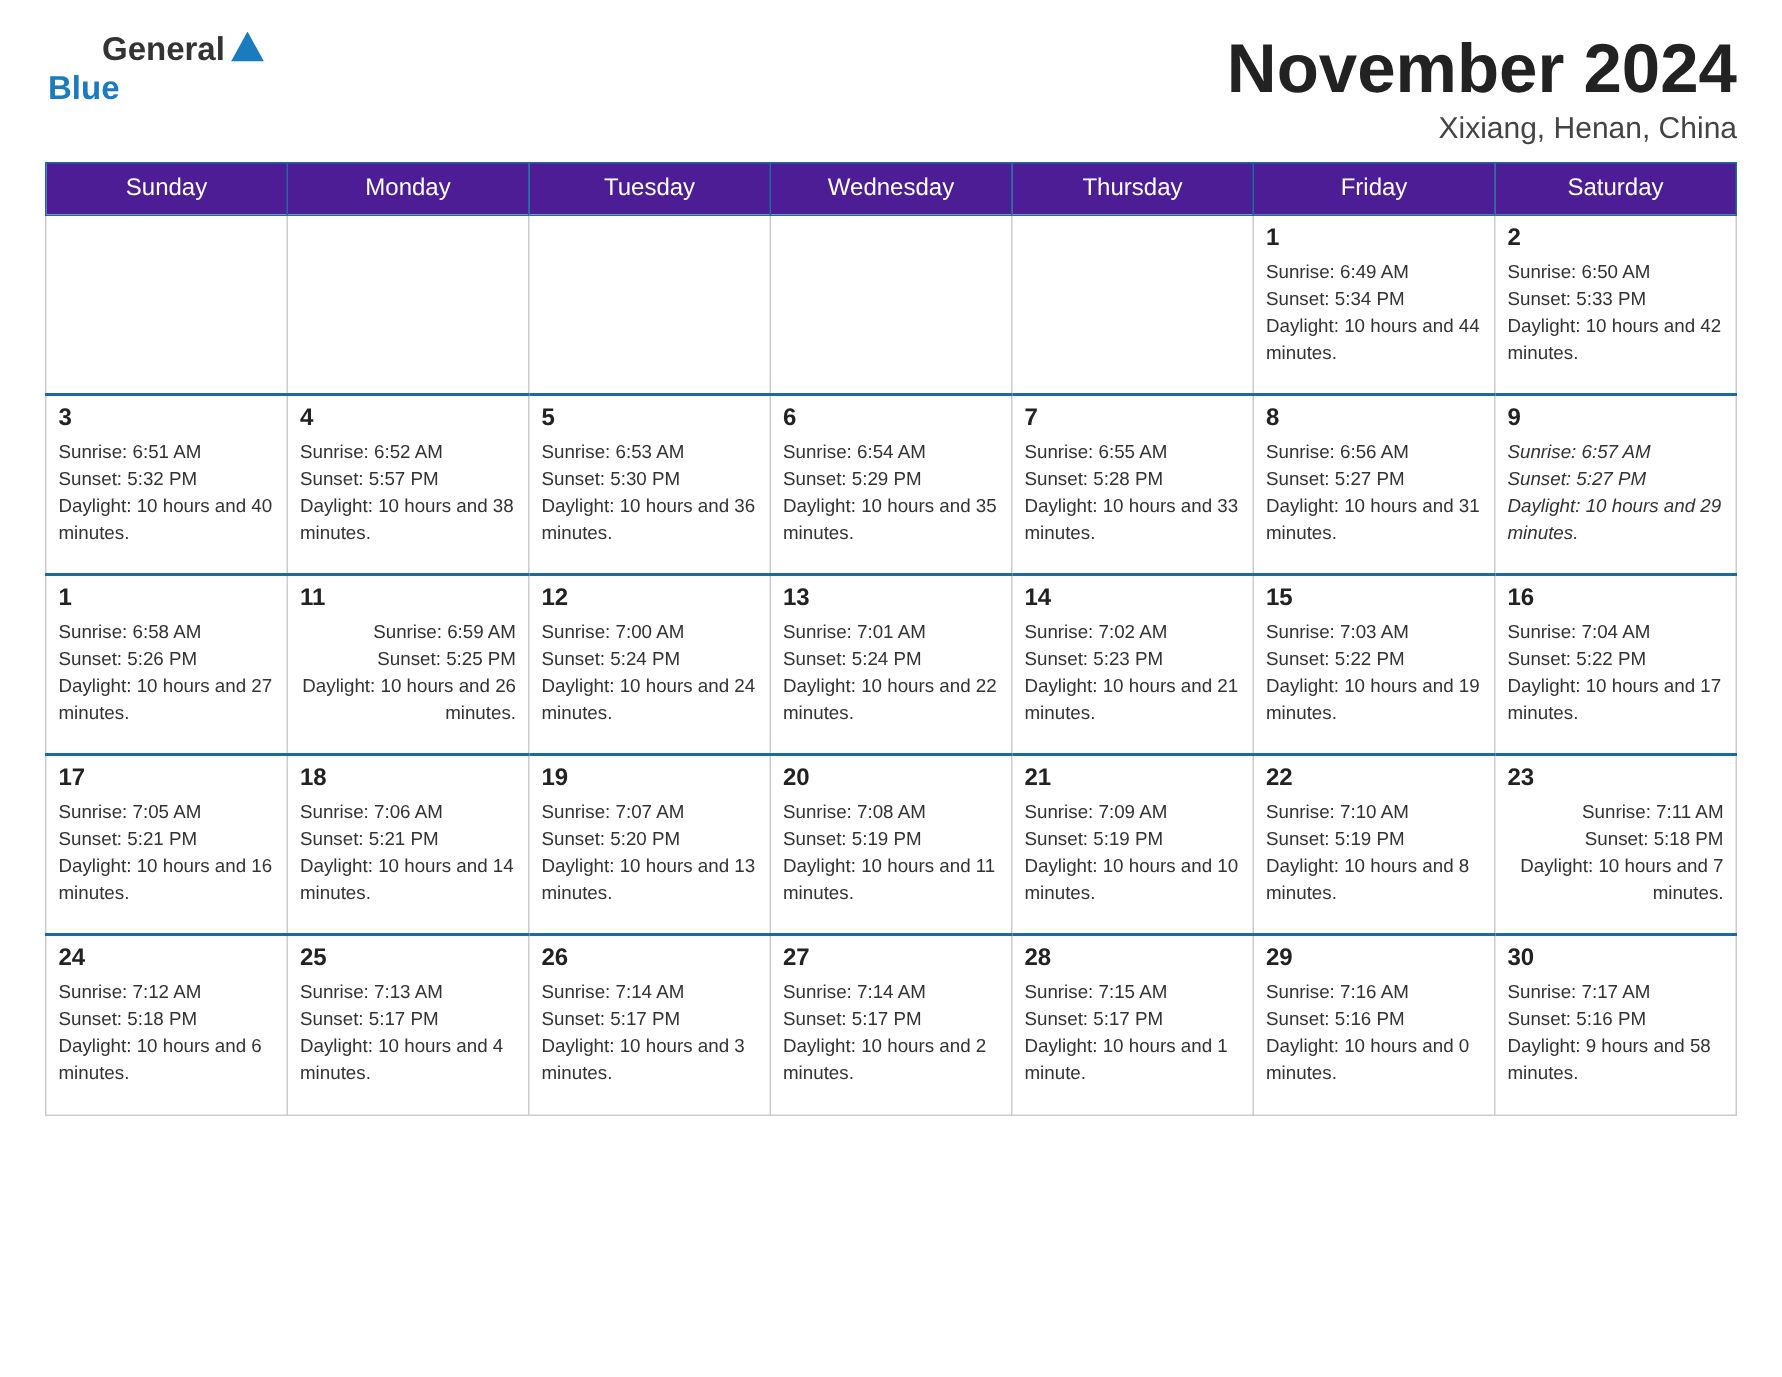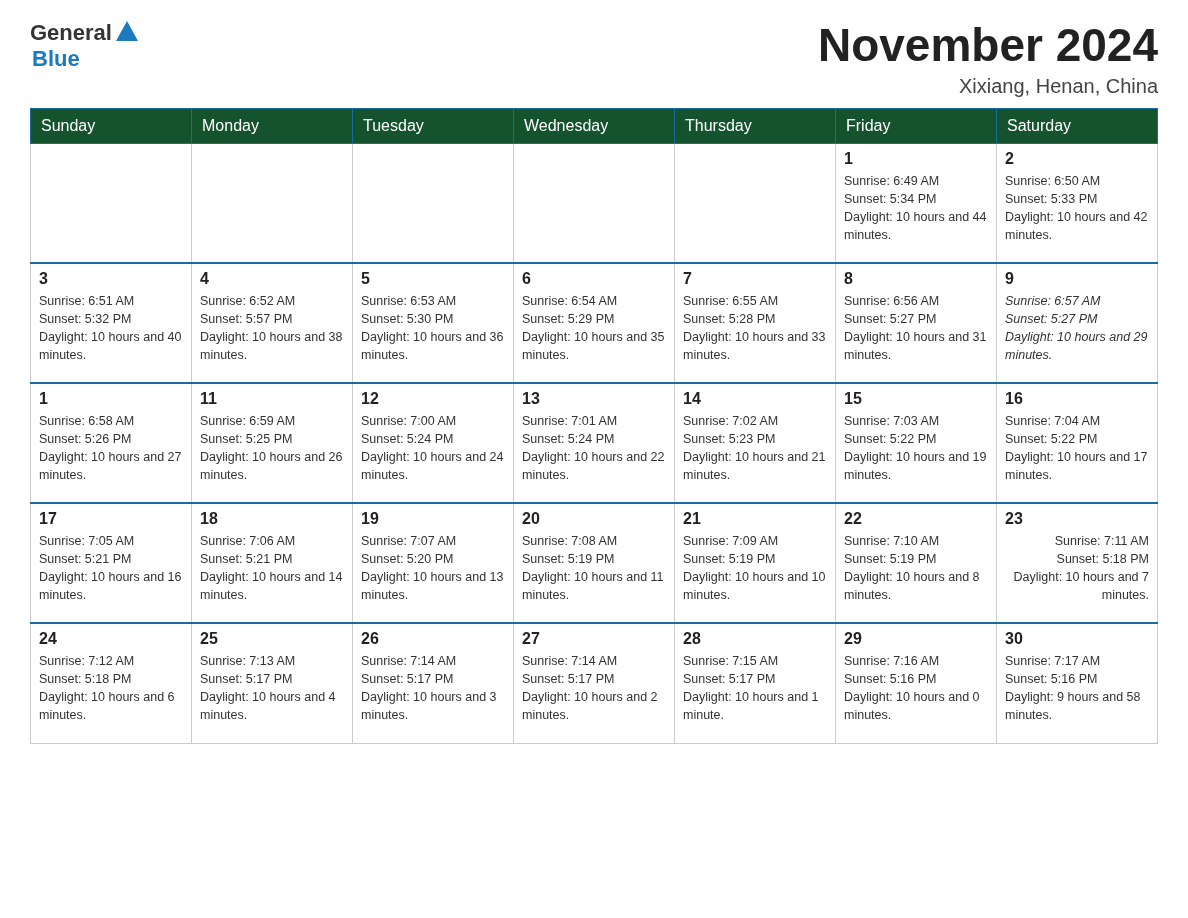--- a/index.html
+++ b/index.html
@@ -13,20 +13,21 @@
     .header-area {
       display: flex;
       justify-content: space-between;
       align-items: flex-start;
       margin-bottom: 10px;
     }
     .logo-text-general {
       font-size: 22px;
       font-weight: bold;
       color: #333;
+      margin-left: 38px;
     }
     .logo-text-blue {
       font-size: 22px;
       font-weight: bold;
       color: #1a7bbf;
     }
     .logo-wrapper {
       display: flex;
       flex-direction: column;
     }
@@ -50,26 +51,26 @@
       font-size: 20px;
       color: #444;
       margin-top: 4px;
     }
     .calendar {
       width: 100%;
       border-collapse: collapse;
       margin-top: 10px;
     }
     .calendar th {
-      background-color: #14532d;
+      background-color: #4c1d95;
       color: #fff;
       font-size: 16px;
       font-weight: normal;
       padding: 8px 10px;
-      text-align: left;
+      text-align: center;
       border: 1px solid #1a6b9e;
     }
     .calendar td {
       border: 1px solid #ccc;
       vertical-align: top;
       padding: 6px 8px;
       width: 14.28%;
       min-height: 110px;
       height: 120px;
     }
@@ -198,21 +199,21 @@
       </tr>
       <tr>
         <td>
           <div class="day-number">1</div>
           <div class="day-info" style="white-space: pre-line;">Sunrise: 6:58 AM
 Sunset: 5:26 PM
 Daylight: 10 hours and 27 minutes.</div>
         </td>
         <td>
           <div class="day-number">11</div>
-          <div class="day-info" style="white-space: pre-line;">Sunrise: 6:59 AM
+          <div class="day-info" style="white-space: pre-line; text-align: right;">Sunrise: 6:59 AM
 Sunset: 5:25 PM
 Daylight: 10 hours and 26 minutes.</div>
         </td>
         <td>
           <div class="day-number">12</div>
           <div class="day-info" style="white-space: pre-line;">Sunrise: 7:00 AM
 Sunset: 5:24 PM
 Daylight: 10 hours and 24 minutes.</div>
         </td>
         <td>

